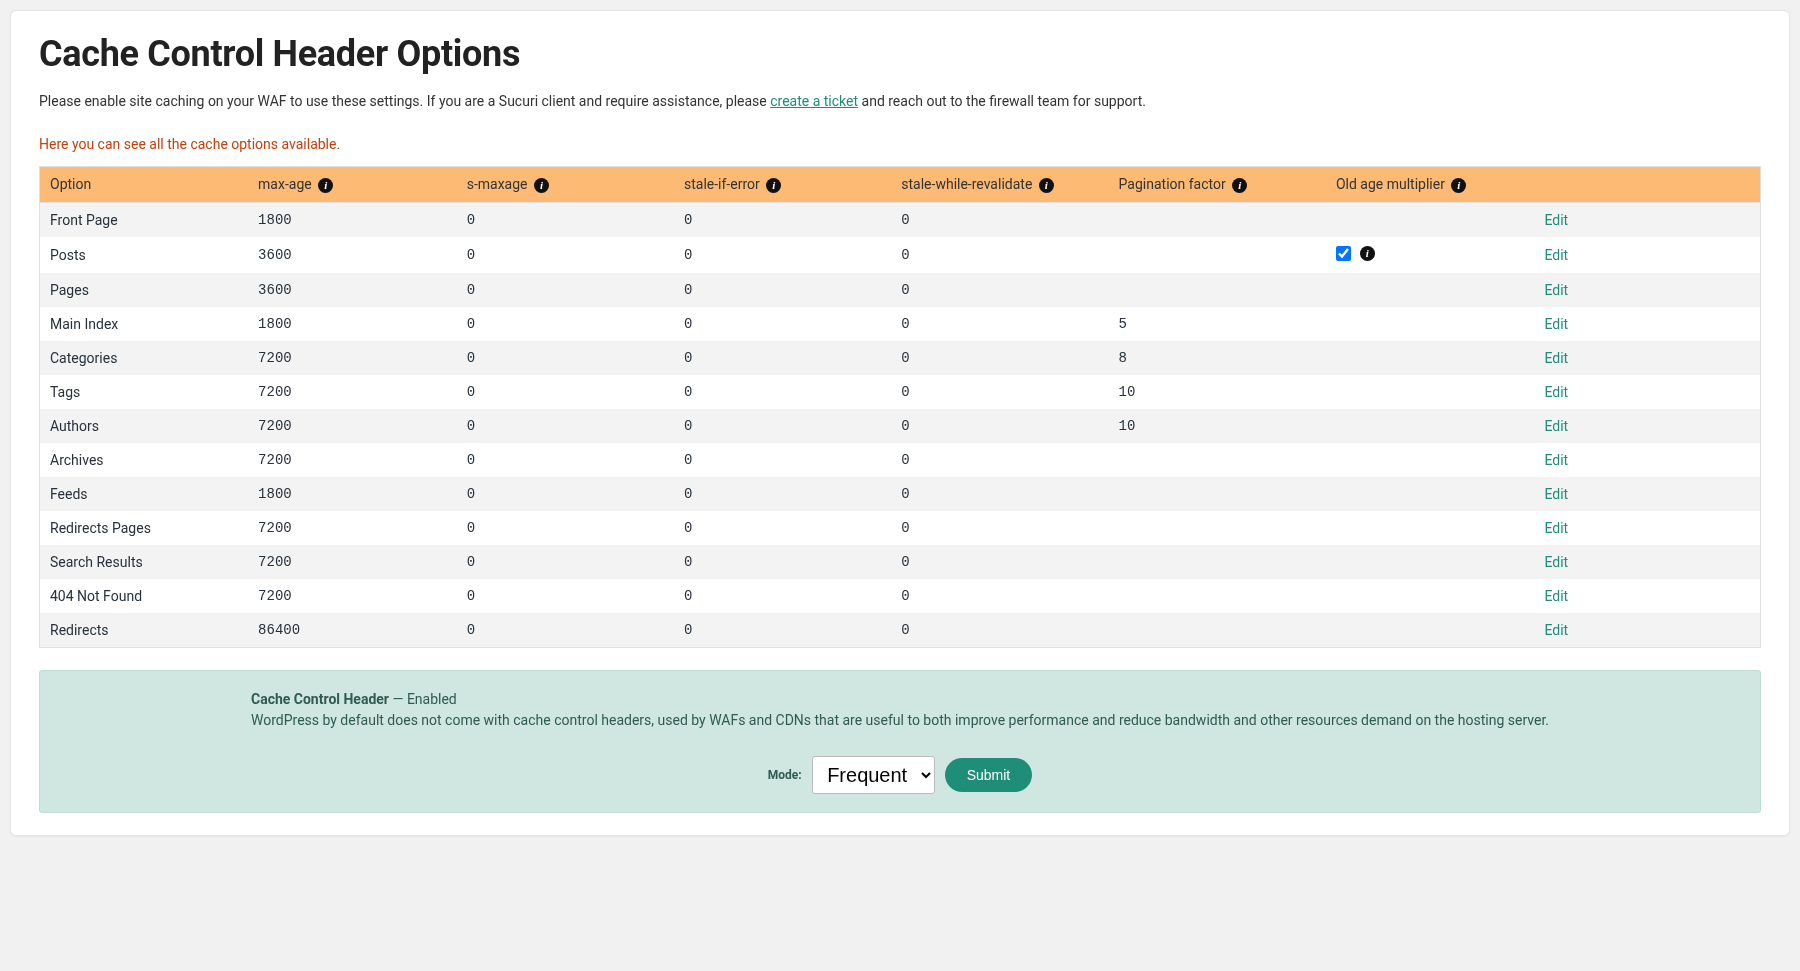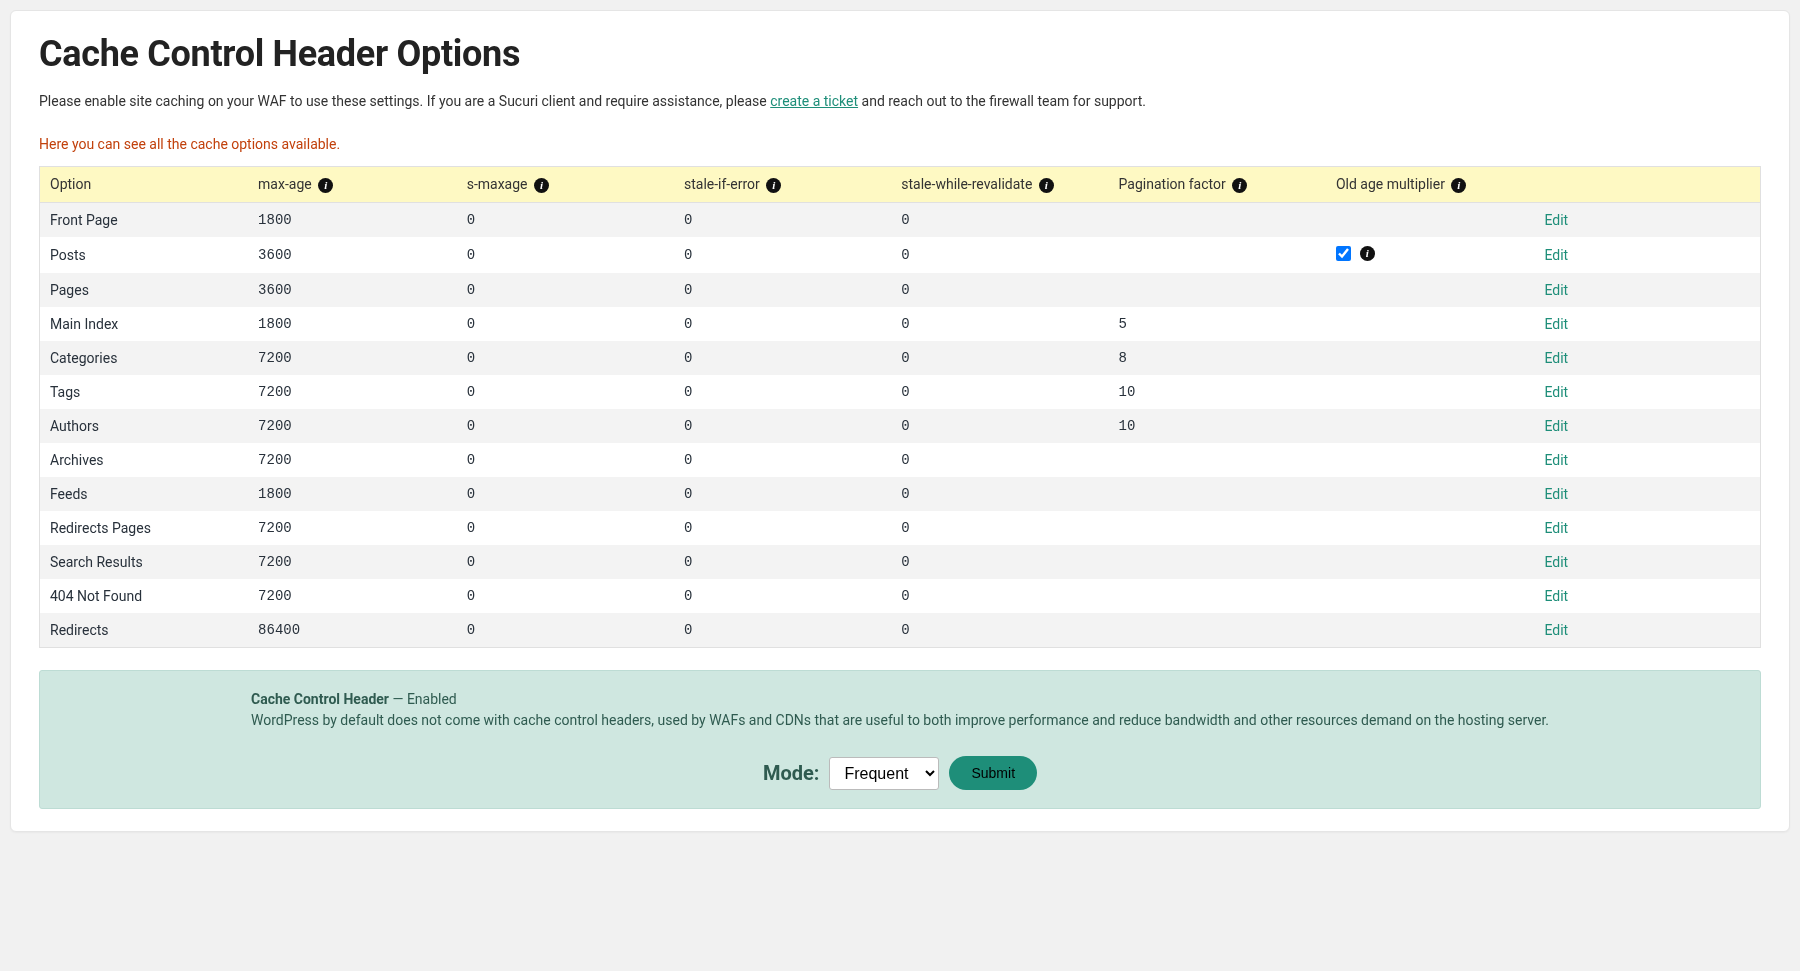--- a/index.html
+++ b/index.html
@@ -39,21 +39,21 @@
     }
     table.cache-table th, table.cache-table td {
       text-align: left;
       padding: 9px 10px;
       font-size: 14px;
     }
     table.cache-table thead th {
       color: #333;
       font-weight: 400;
       border-bottom: 1px solid #e0e0e0;
-      background: #fef9c3;
+      background: #fdba74;
     }
     table.cache-table tbody tr:nth-child(odd) td { background: #f3f3f3; }
     table.cache-table tbody tr:nth-child(even) td { background: #fff; }
     .mono { font-family: "SFMono-Regular", Consolas, "Liberation Mono", Menlo, monospace; font-size: 13px; }
     .info-icon {
       display: inline-flex;
       align-items: center;
       justify-content: center;
       width: 15px; height: 15px;
       border-radius: 50%;
@@ -78,33 +78,34 @@
       padding: 18px 20px;
       display: flex;
       align-items: center;
       gap: 24px;
       flex-direction: column;
     }
     .status-text { flex: 1; color: #2f5b50; line-height:1.55; }
     .status-text .header-label { color:#2f5b50; font-weight: 700; }
     .status-text .enabled-tag { color:#2f5b50; }
     .mode-control { display:flex; align-items:center; gap:10px; }
-    .mode-label { font-weight: 700; color:#2f5b50; font-size:20px; }
+    .mode-label { font-weight: 700; color:#2f5b50; font-size:12px; }
     select.mode-select {
       appearance: auto;
       border: 1px solid #bbb;
       border-radius: 3px;
       background: #fff;
       padding: 6px 10px;
-      font-size: 16px;
+      font-size: 20px;
       min-width: 110px;
+      text-align: center;
     }
     button.submit {
       background: #1e8e79;
-      color: #000000;
+      color: #ffffff;
       border: none;
       border-radius: 20px;
       padding: 9px 22px;
       font-size: 14px;
       cursor: pointer;
     }
     .col-edit { text-align: center; padding-right:18px !important; }
     th:first-child, td:first-child { padding-left: 14px; }
   </style>
 </head>

